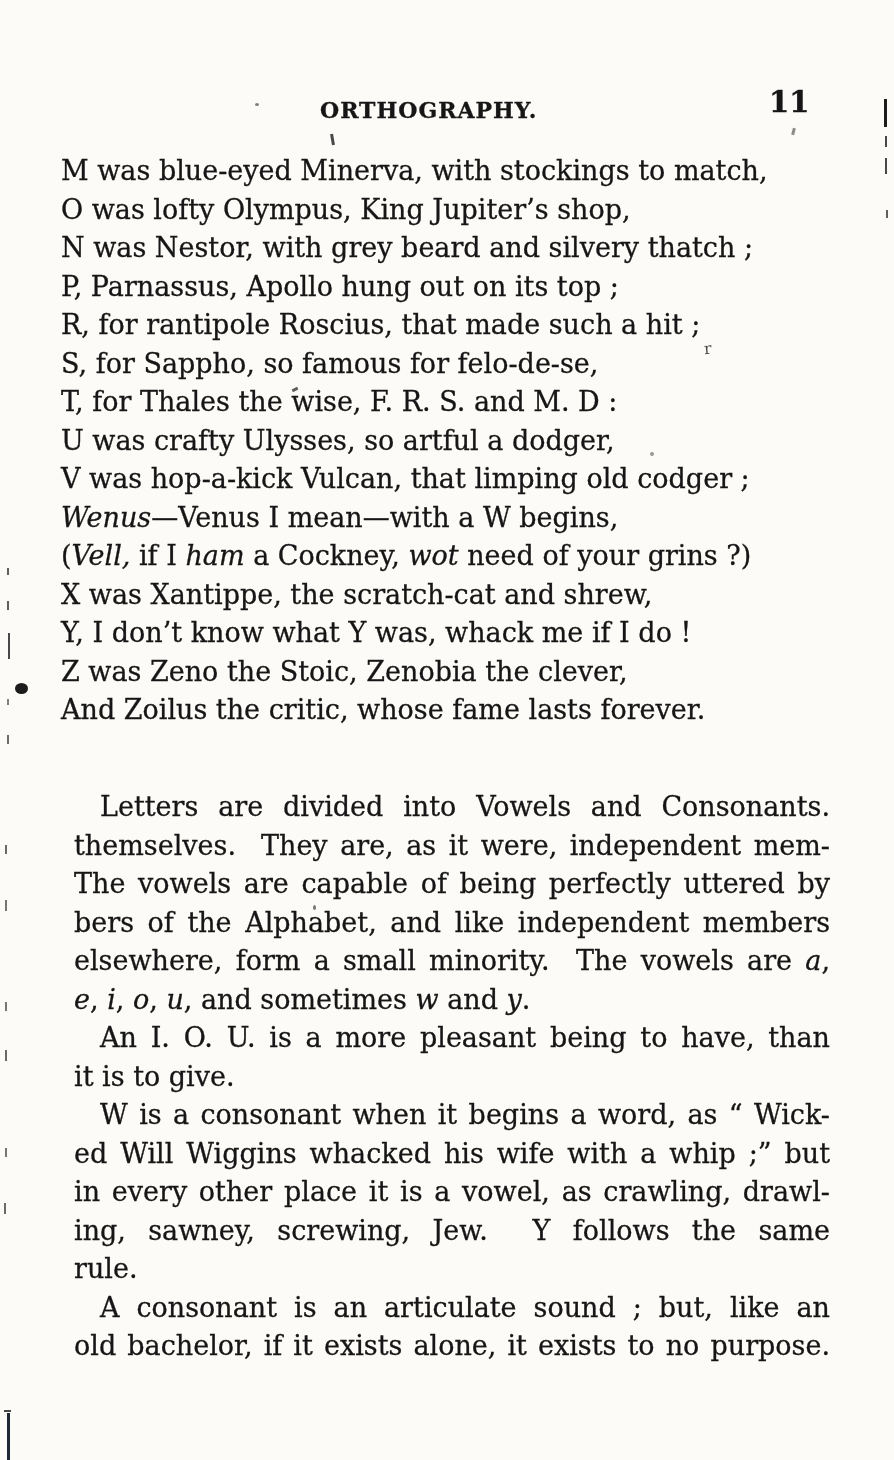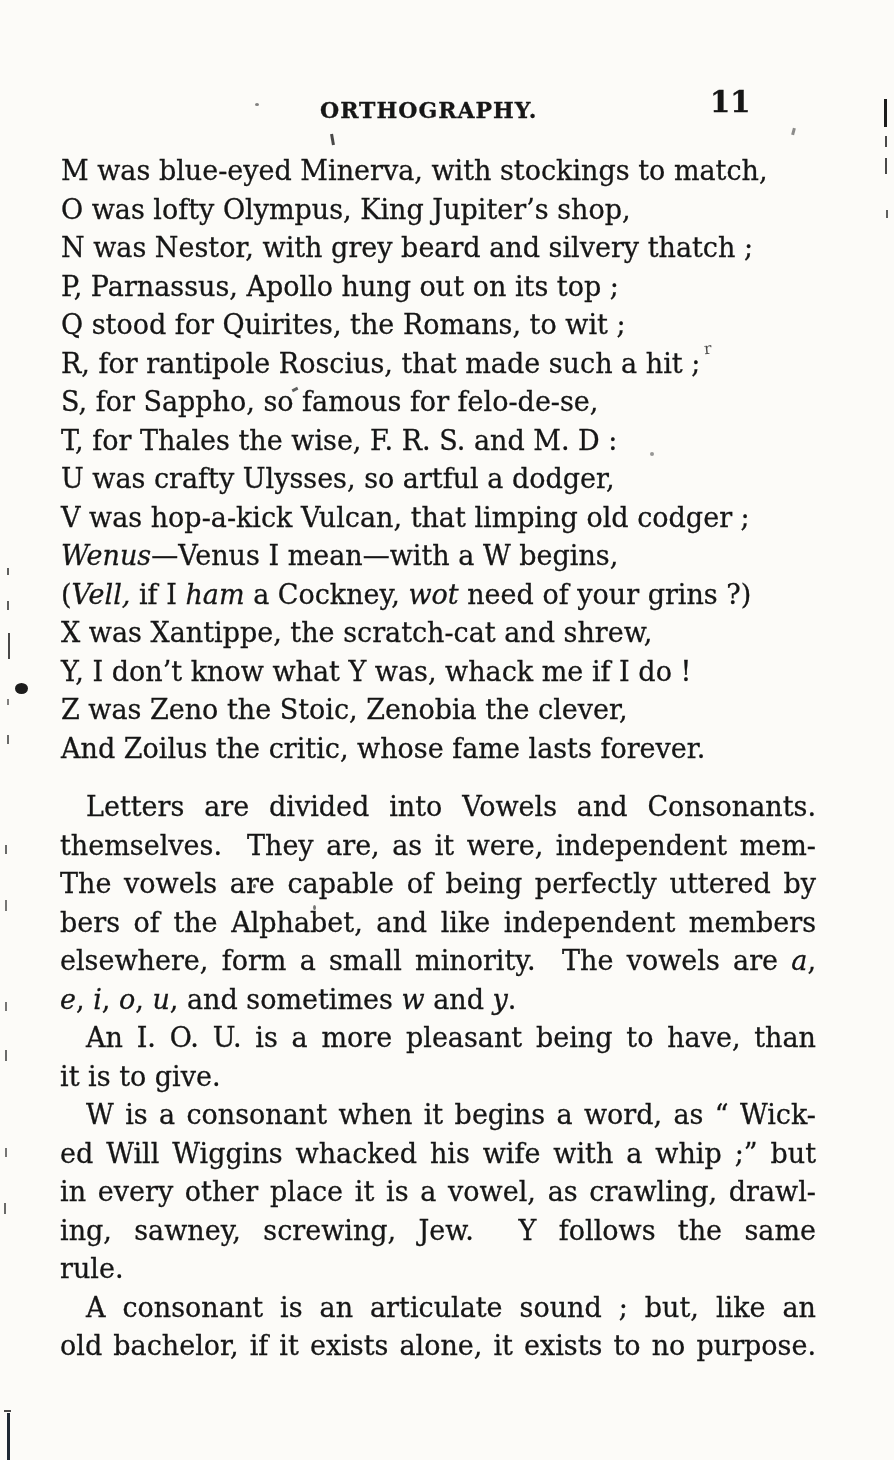--- a/index.html
+++ b/index.html
@@ -12,31 +12,31 @@
     color:#161616;
   }
   .txt{ -webkit-text-stroke:0.3px #161616; }
   .header{position:absolute;left:0;top:0;width:894px;height:140px;text-decoration:underline;}
   .running-title{
     position:absolute;left:320px;top:97px;
     font-size:22px;font-weight:bold;letter-spacing:1px;
     -webkit-text-stroke:0.3px #161616;
   }
   .page-number{
-    position:absolute;left:710px;top:85px;
+    position:absolute;left:769px;top:85px;
     font-size:29px;font-weight:bold;
     -webkit-text-stroke:0.4px #161616;
   }
   .poem{
     position:absolute;left:61px;top:152px;width:770px;
     font-size:27px;line-height:38.5px;
   }
   .pline{white-space:pre;}
   .bodytext{
-    position:absolute;left:60px;top:788px;width:756px;
+    position:absolute;left:74px;top:788px;width:756px;
     font-size:27px;line-height:38.5px;
   }
   .bline{text-align:justify;}
   .bline.jl{text-align-last:justify;}
   .bline.ind{text-indent:26px;}
   .it{font-style:italic;text-align:center;}
   .mark{position:absolute;color:#1c1c1c;line-height:1;}
 </style>
 </head>
 <body>
@@ -44,21 +44,20 @@
 <div class="header">
   <div class="running-title">ORTHOGRAPHY.</div>
   <div class="page-number">11</div>
 </div>
 
 <div class="poem txt">
     <div class="pline"><span>M was blue-eyed Minerva, with stockings to match,</span></div>
     <div class="pline"><span>O was lofty Olympus, King Jupiter’s shop,</span></div>
     <div class="pline"><span>N was Nestor, with grey beard and silvery thatch ;</span></div>
     <div class="pline"><span>P, Parnassus, Apollo hung out on its top ;</span></div>
-    <div class="pline"><span>Q stood for Quirites, the Romans, to wit ;</span></div>
     <div class="pline"><span>R, for rantipole Roscius, that made such a hit ;</span></div>
     <div class="pline"><span>S, for Sappho, so famous for felo-de-se,</span></div>
     <div class="pline"><span>T, for Thales the wise, F. R. S. and M. D :</span></div>
     <div class="pline"><span>U was crafty Ulysses, so artful a dodger,</span></div>
     <div class="pline"><span>V was hop-a-kick Vulcan, that limping old codger ;</span></div>
     <div class="pline"><span class="it">Wenus</span><span>—Venus I mean—with a W begins,</span></div>
     <div class="pline"><span>(</span><span class="it">Vell,</span><span> if I </span><span class="it">ham</span><span> a Cockney, </span><span class="it">wot</span><span> need of your grins ?)</span></div>
     <div class="pline"><span>X was Xantippe, the scratch-cat and shrew,</span></div>
     <div class="pline"><span>Y, I don’t know what Y was, whack me if I do !</span></div>
     <div class="pline"><span>Z was Zeno the Stoic, Zenobia the clever,</span></div>

